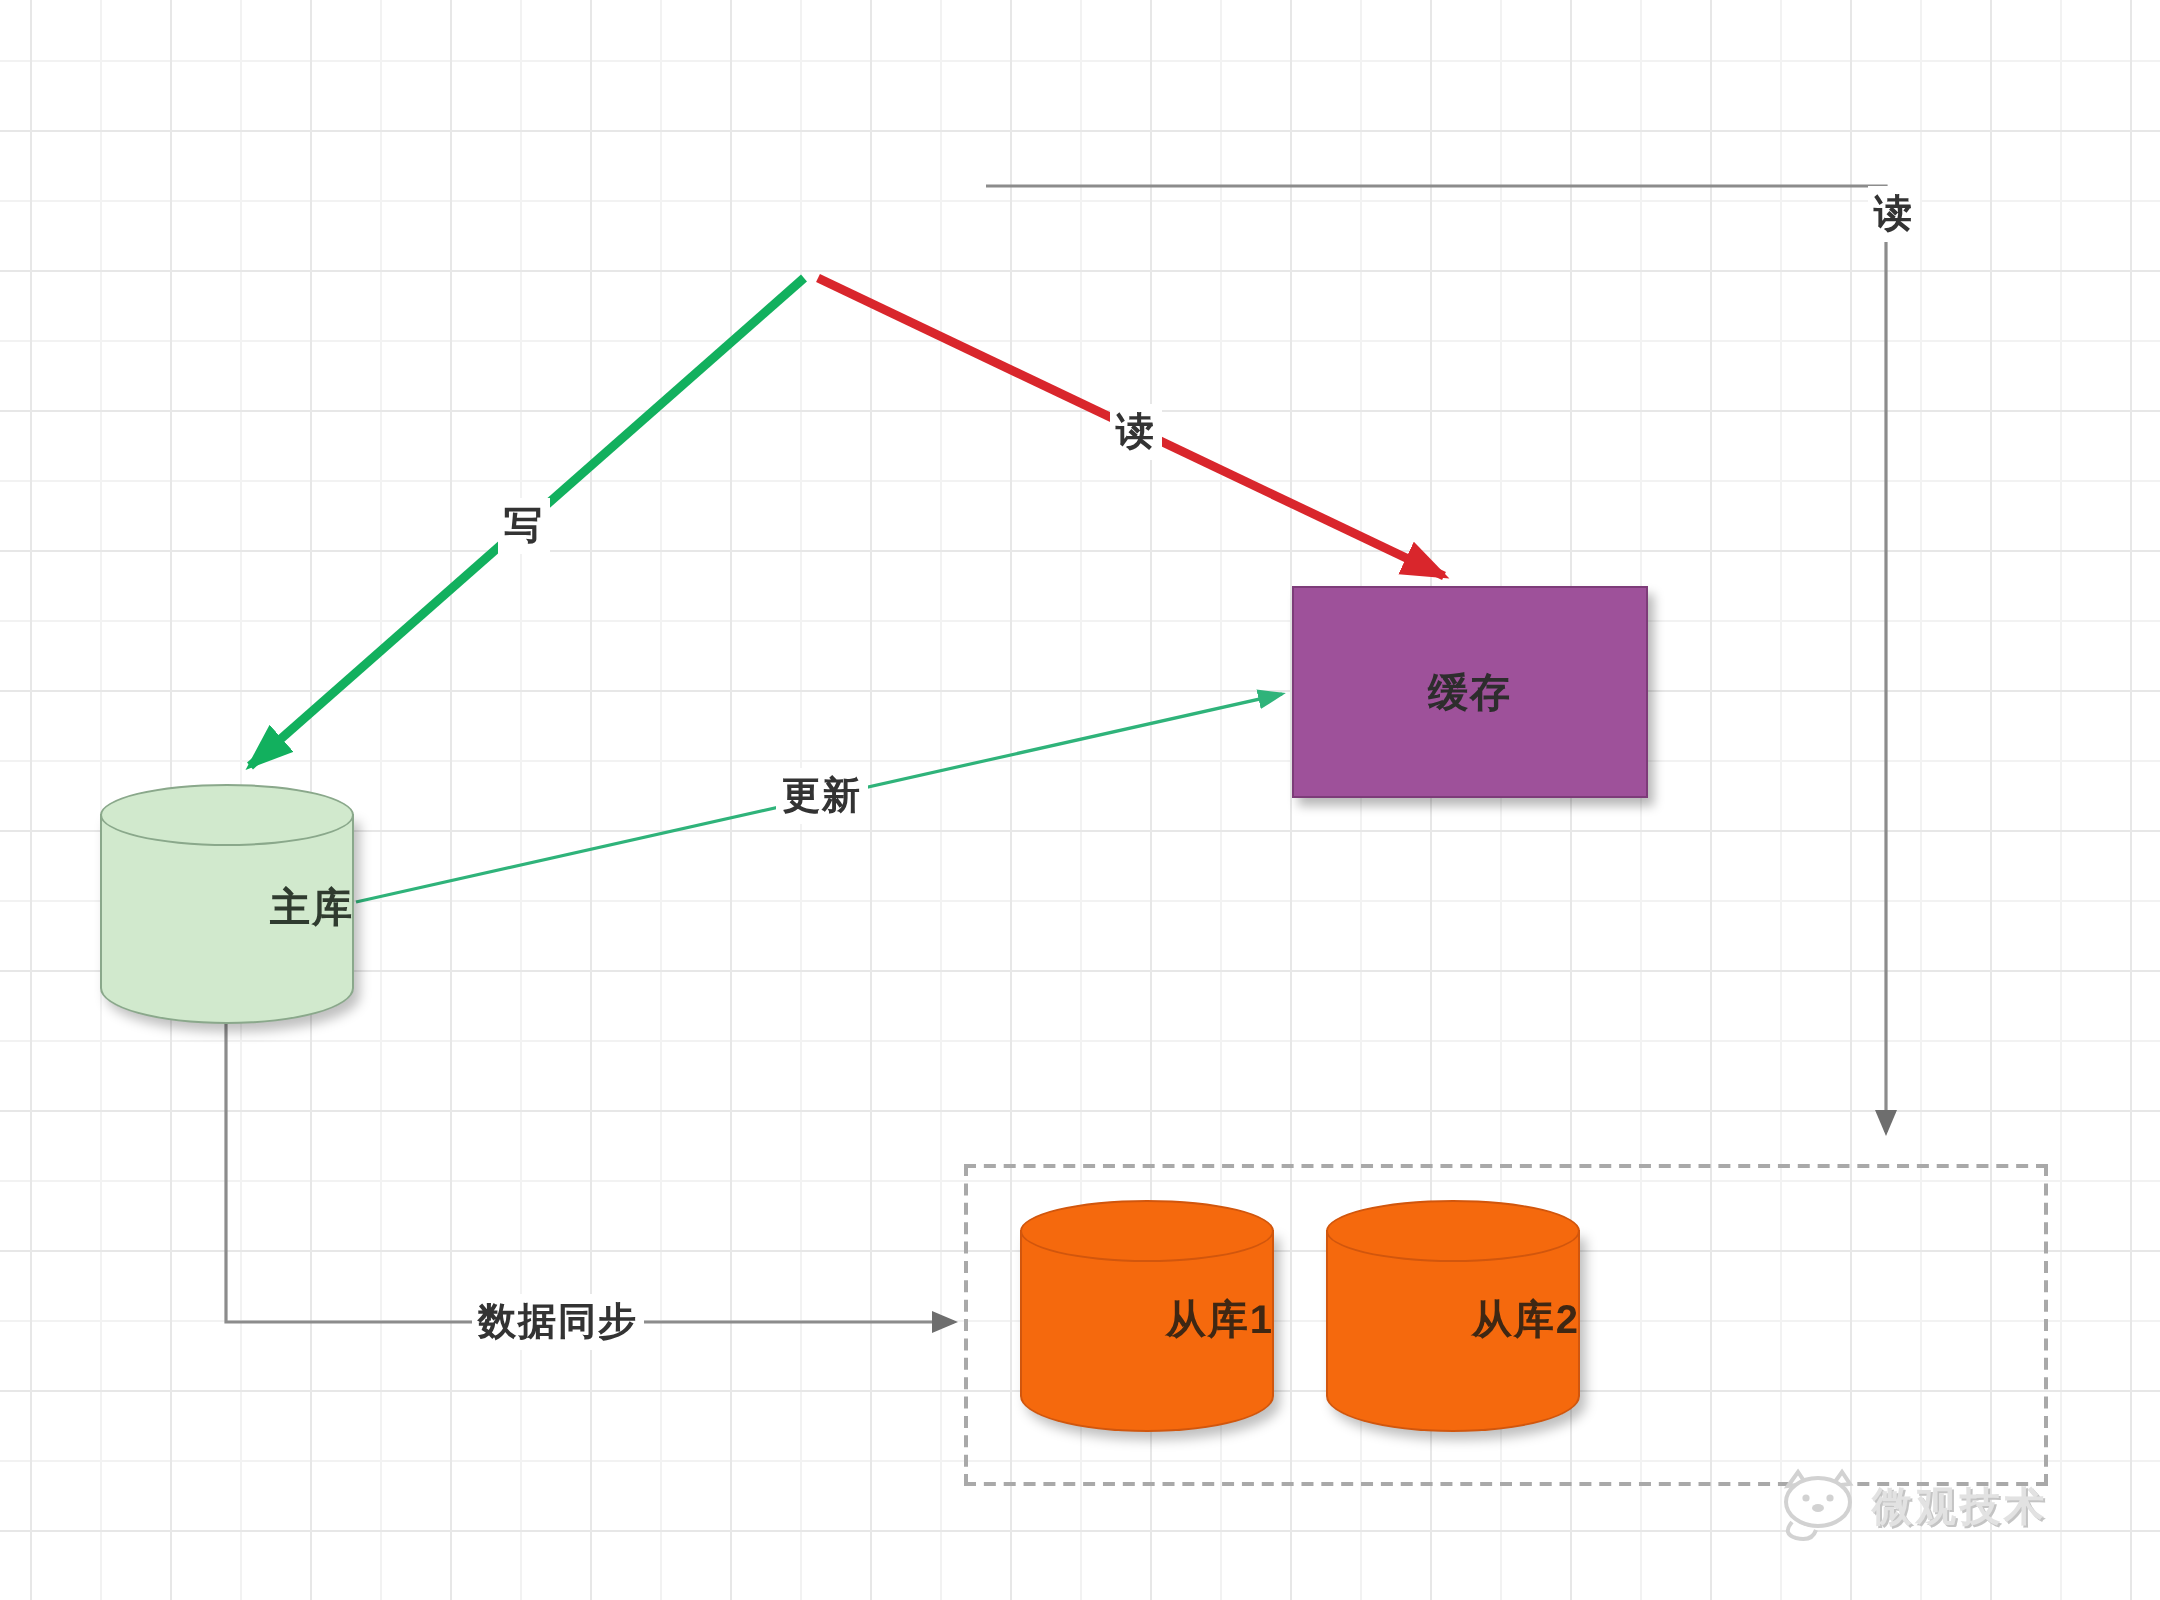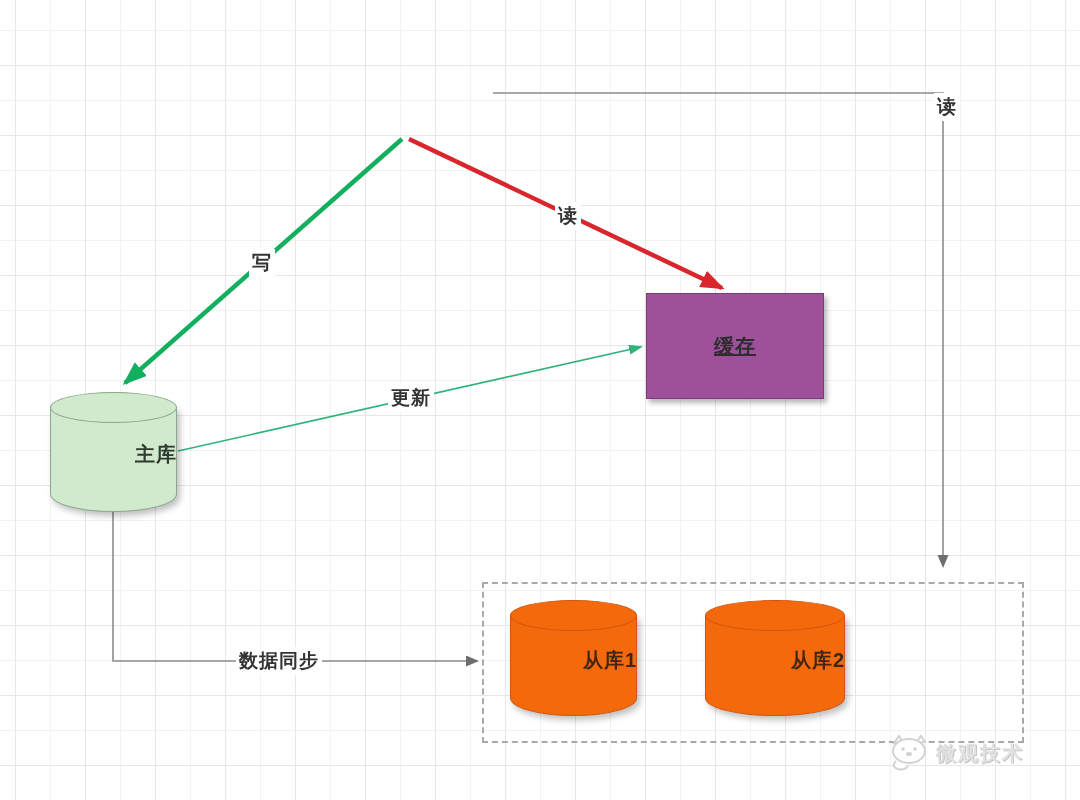--- a/index.html
+++ b/index.html
@@ -23,21 +23,21 @@
   #edges{position:absolute;left:0;top:0;width:1080px;height:800px;pointer-events:none;}
 
   .node{
     position:absolute;
     display:flex;align-items:center;justify-content:center;
     font-size:20px;font-weight:600;color:#2d2d2d;
     letter-spacing:1px;
   }
   .rect-node{border:1.6px solid;box-shadow:3px 4px 5px rgba(0,0,0,.28);}
   #client{left:318px;top:48px;width:174px;height:88px;background:#c9c9c9;border-color:#8f8f8f;}
-  #cache{left:646px;top:293px;width:176px;height:104px;background:#9e519a;border-color:#7d3c79;text-decoration:underline;}
+  #cache{left:646px;top:293px;width:176px;height:104px;background:#9e519a;border-color:#7d3c79;}
 
   .cylinder{position:absolute;}
   .cyl-body{
     position:absolute;left:0;right:0;top:15px;bottom:0;
     background:var(--fill);
     border:1.6px solid var(--stroke);border-top:none;
     border-radius:0 0 50% 50% / 0 0 18px 18px;
     box-shadow:3px 4px 6px rgba(0,0,0,.25);
   }
   .cyl-top{
@@ -51,21 +51,21 @@
     position:absolute;left:0;right:0;top:50%;
     transform:translateY(-42%);
     text-align:right;
     font-size:20px;font-weight:600;color:#2d2d2d;letter-spacing:1px;
   }
   #master{left:50px;top:392px;width:127px;height:120px;--fill:#d1e9cd;--stroke:#8aa88b;}
   #master .cyl-label{color:#2f3b2f;}
   .slave{width:127px;height:116px;top:600px;--fill:#f5690d;--stroke:#d1560d;}
   .slave .cyl-label{color:#3f2713;}
   #slave1{left:510px;}
-  #slave2{left:705px;padding-left:13px;}
+  #slave2{left:663px;}
   #slave3{left:875px;}
 
   #slaves-group{
     position:absolute;left:482px;top:582px;width:542px;height:161px;
     border:2px dashed #a9a9a9;
     box-sizing:border-box;
   }
 
   .edge-label{
     position:absolute;

